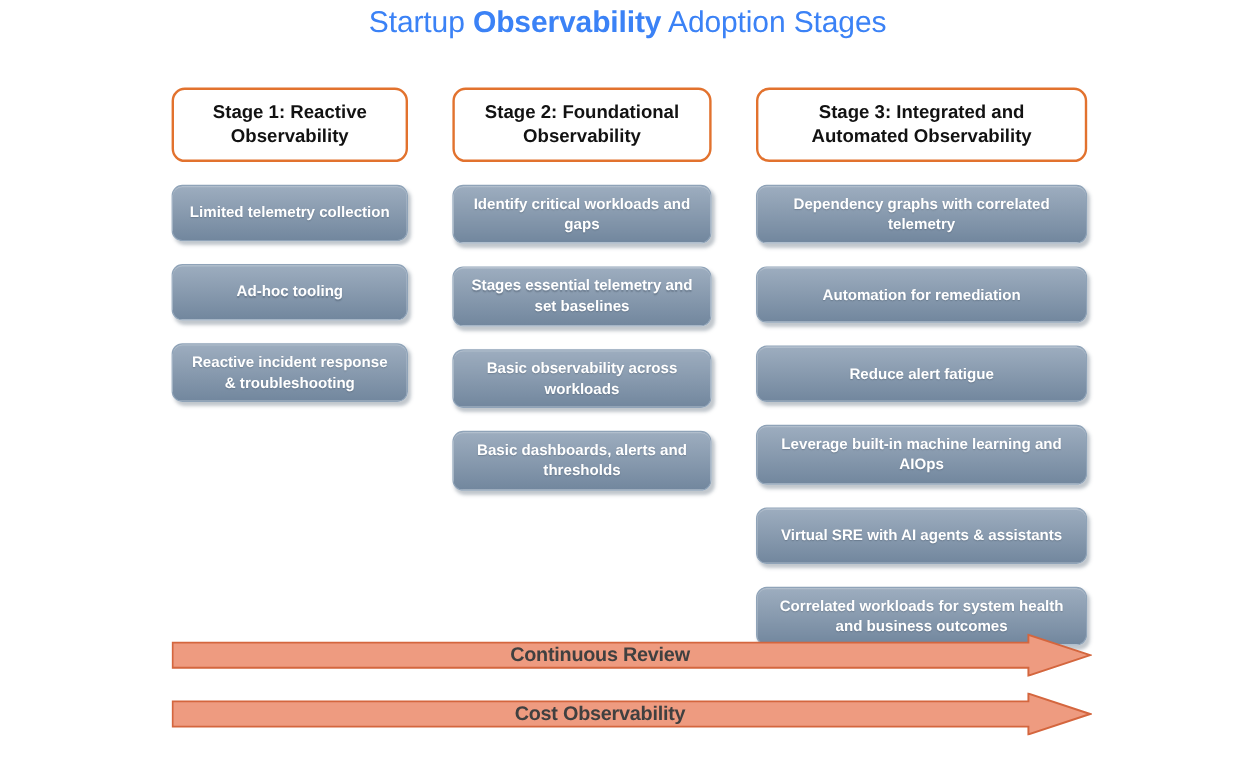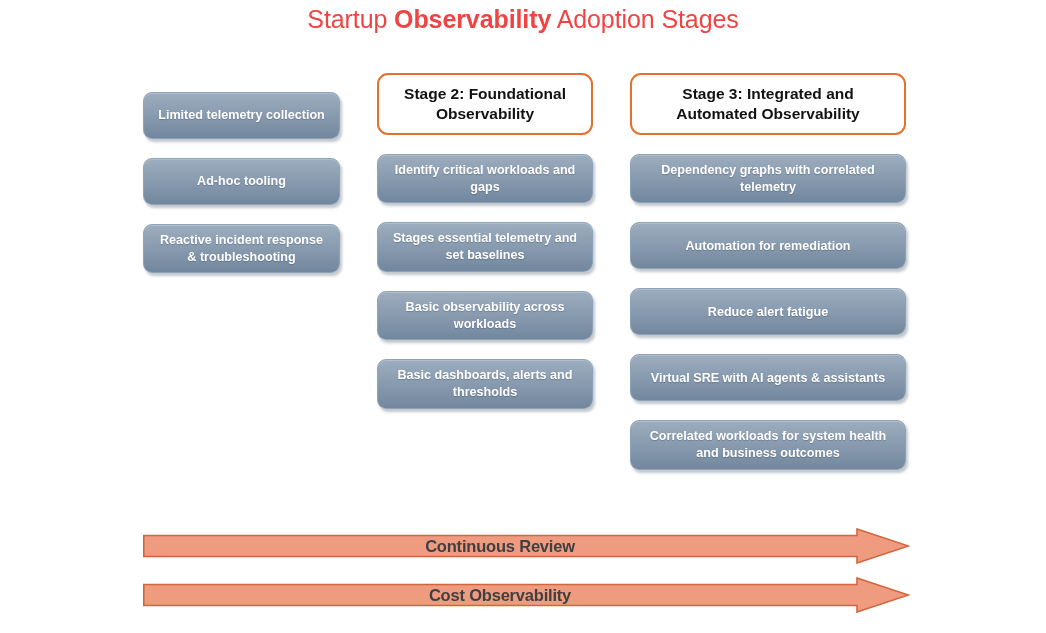--- a/index.html
+++ b/index.html
@@ -21,21 +21,21 @@
 
   
   .page-title {
     position: absolute;
     left: 0;
     top: 5px;
     width: 1046px;
     text-align: center;
     font-size: 25px;
     font-weight: 400;
-    color: #ef4444;
+    color: #3b82f6;
     letter-spacing: -0.1px;
     white-space: nowrap;
   }
   .page-title .emph { font-weight: 600; }
 
   
   .column {
     position: absolute;
     top: 73px;
   }
@@ -123,20 +123,21 @@
 </head>
 <body>
 
 <div id="canvas">
 
   <div class="page-title">
     <span>Startup </span><span class="emph">Observability</span><span> Adoption Stages</span>
   </div>
 
   <div class="column" id="col-1">
+    <div class="stage-header">Stage 1: Reactive Observability</div>
     <div class="stage-items">
       <div class="stage-item">Limited telemetry collection</div>
       <div class="stage-item">Ad-hoc tooling</div>
       <div class="stage-item">Reactive incident response &amp; troubleshooting</div>
     </div>
   </div>
 
   <div class="column" id="col-2">
     <div class="stage-header">Stage 2: Foundational Observability</div>
     <div class="stage-items">
@@ -146,20 +147,21 @@
       <div class="stage-item">Basic dashboards, alerts and thresholds</div>
     </div>
   </div>
 
   <div class="column" id="col-3">
     <div class="stage-header">Stage 3: Integrated and Automated Observability</div>
     <div class="stage-items">
       <div class="stage-item">Dependency graphs with correlated telemetry</div>
       <div class="stage-item">Automation for remediation</div>
       <div class="stage-item">Reduce alert fatigue</div>
+      <div class="stage-item">Leverage built-in machine learning and AIOps</div>
       <div class="stage-item">Virtual SRE with AI agents &amp; assistants</div>
       <div class="stage-item">Correlated workloads for system health and business outcomes</div>
     </div>
   </div>
 
   <div class="arrow-band" id="arrow-continuous-review">
     <svg class="arrow-shape" viewBox="0 0 767 36" preserveAspectRatio="none">
       <polygon points="0.8,7.5 714,7.5 714,1 765.5,18 714,35 714,28.5 0.8,28.5" fill="#EE9B80" stroke="#D4663E" stroke-width="1.6" stroke-linejoin="miter"></polygon>
     </svg>
     <div class="arrow-label">Continuous Review</div>

